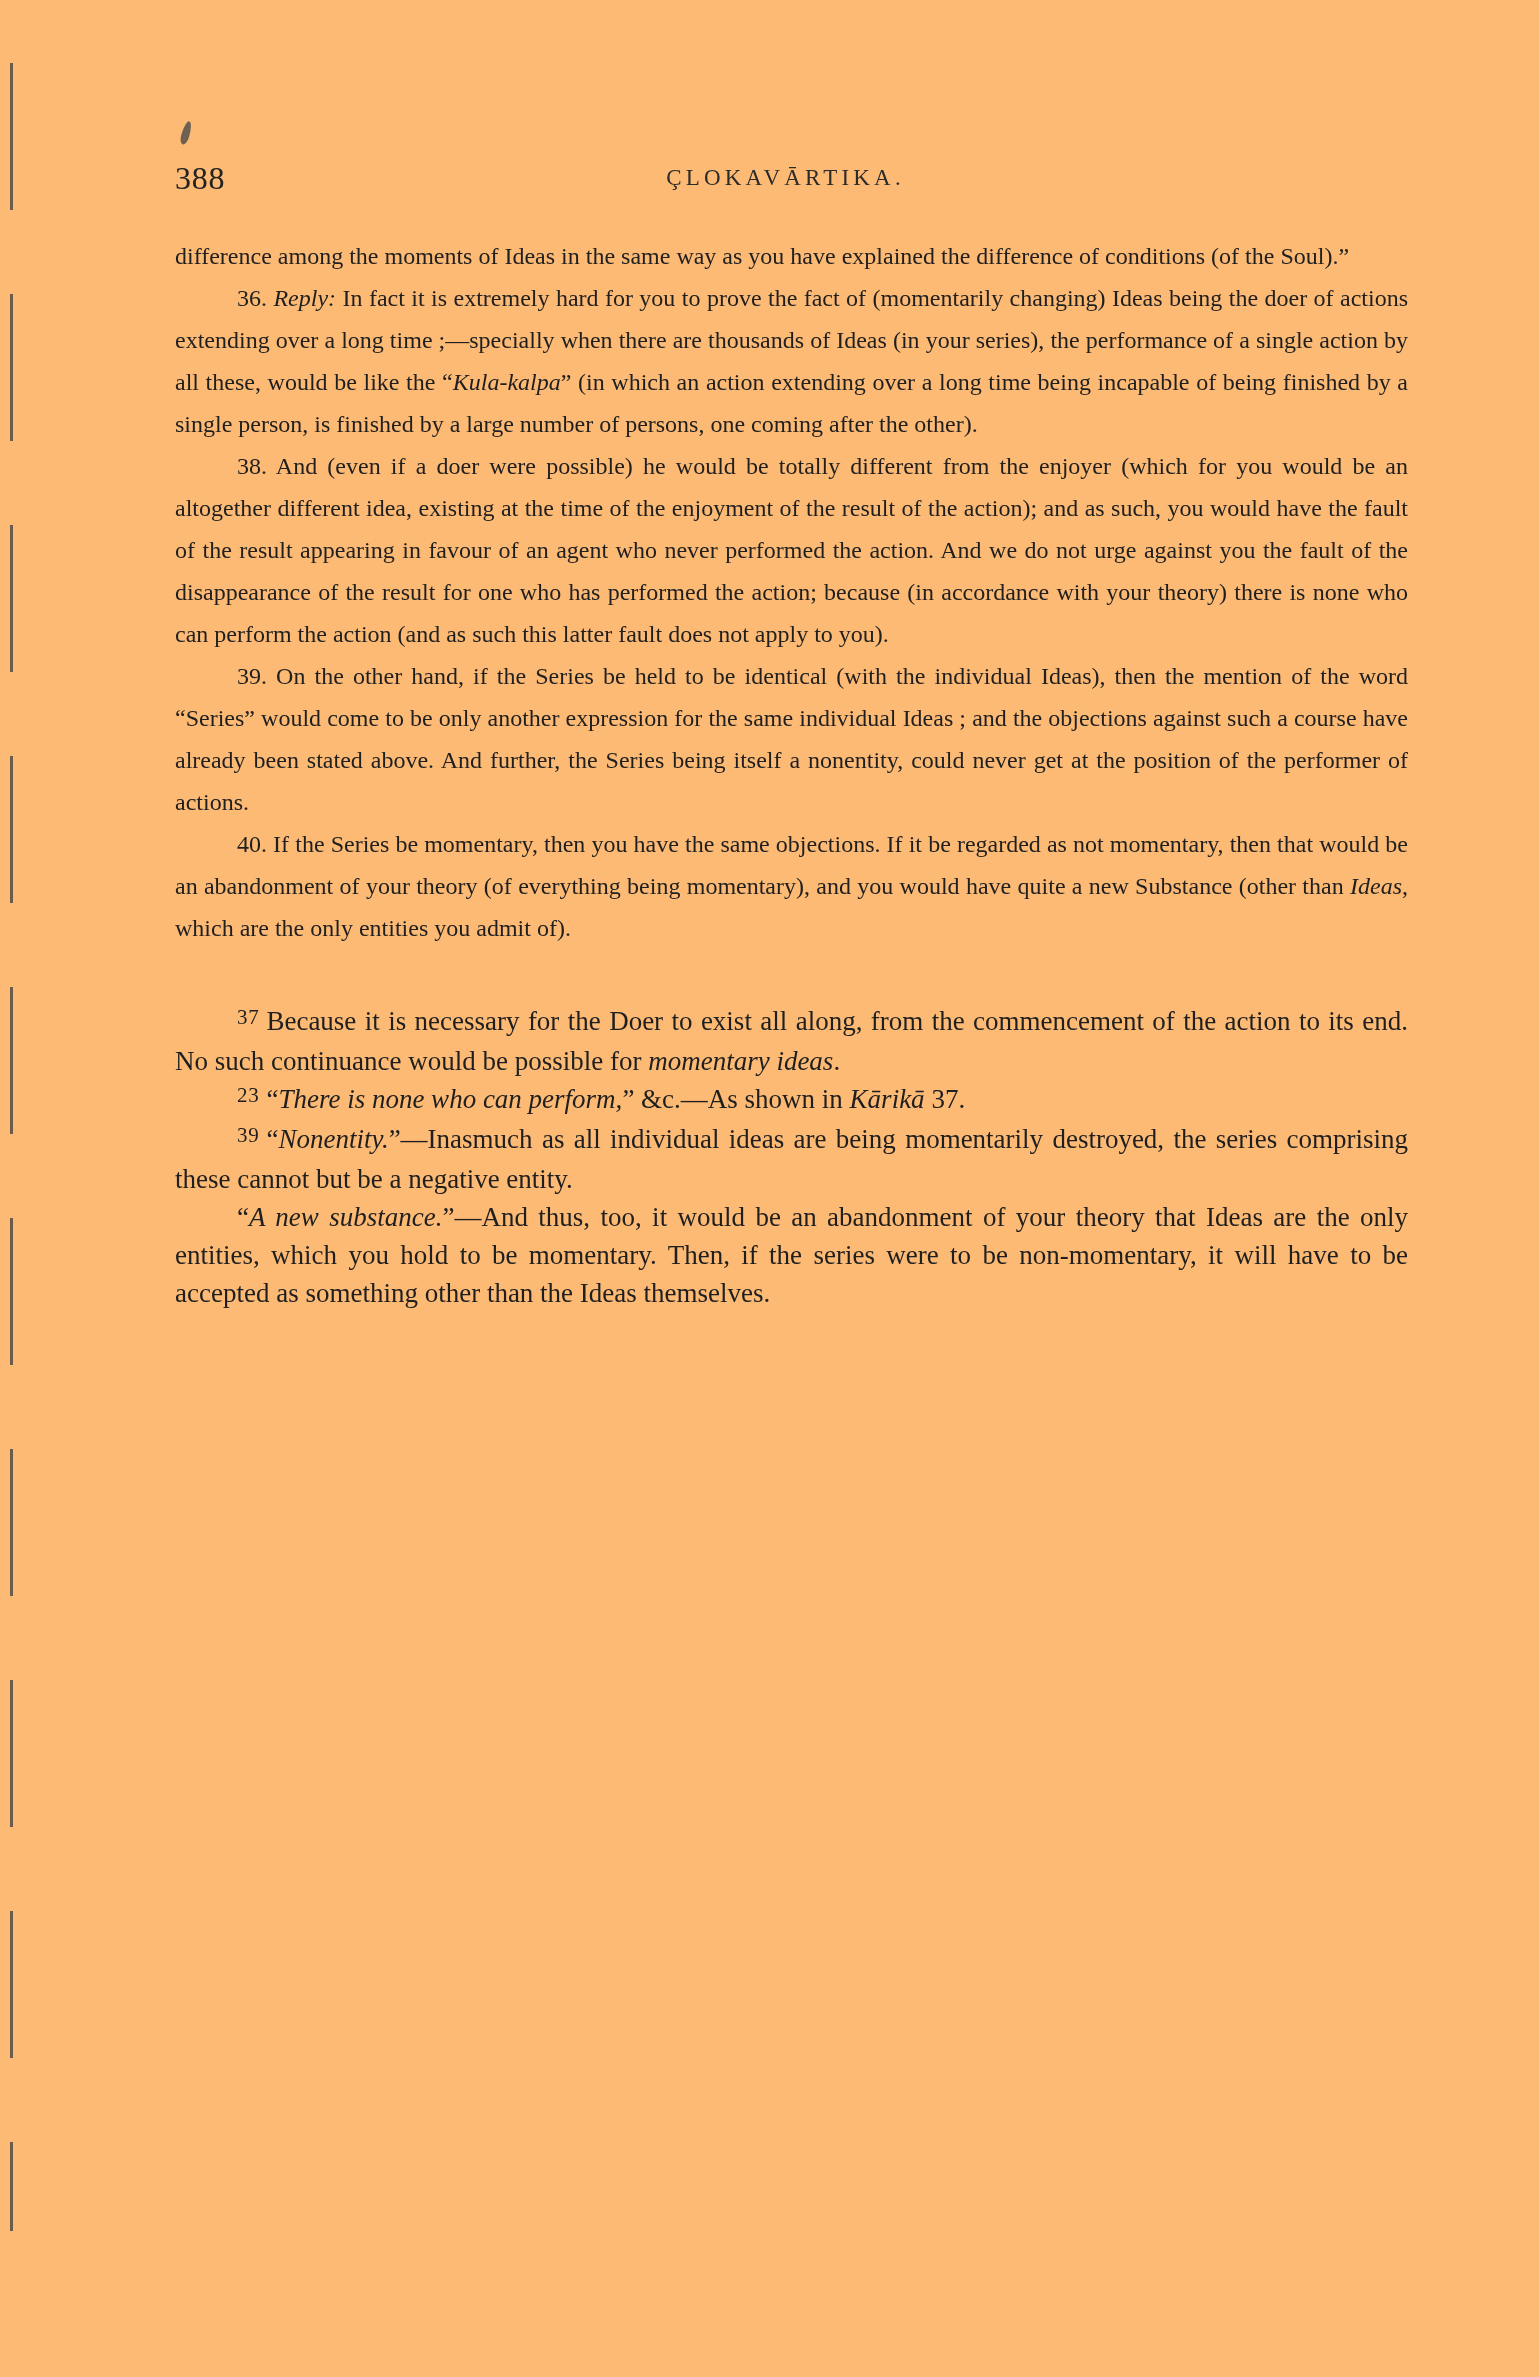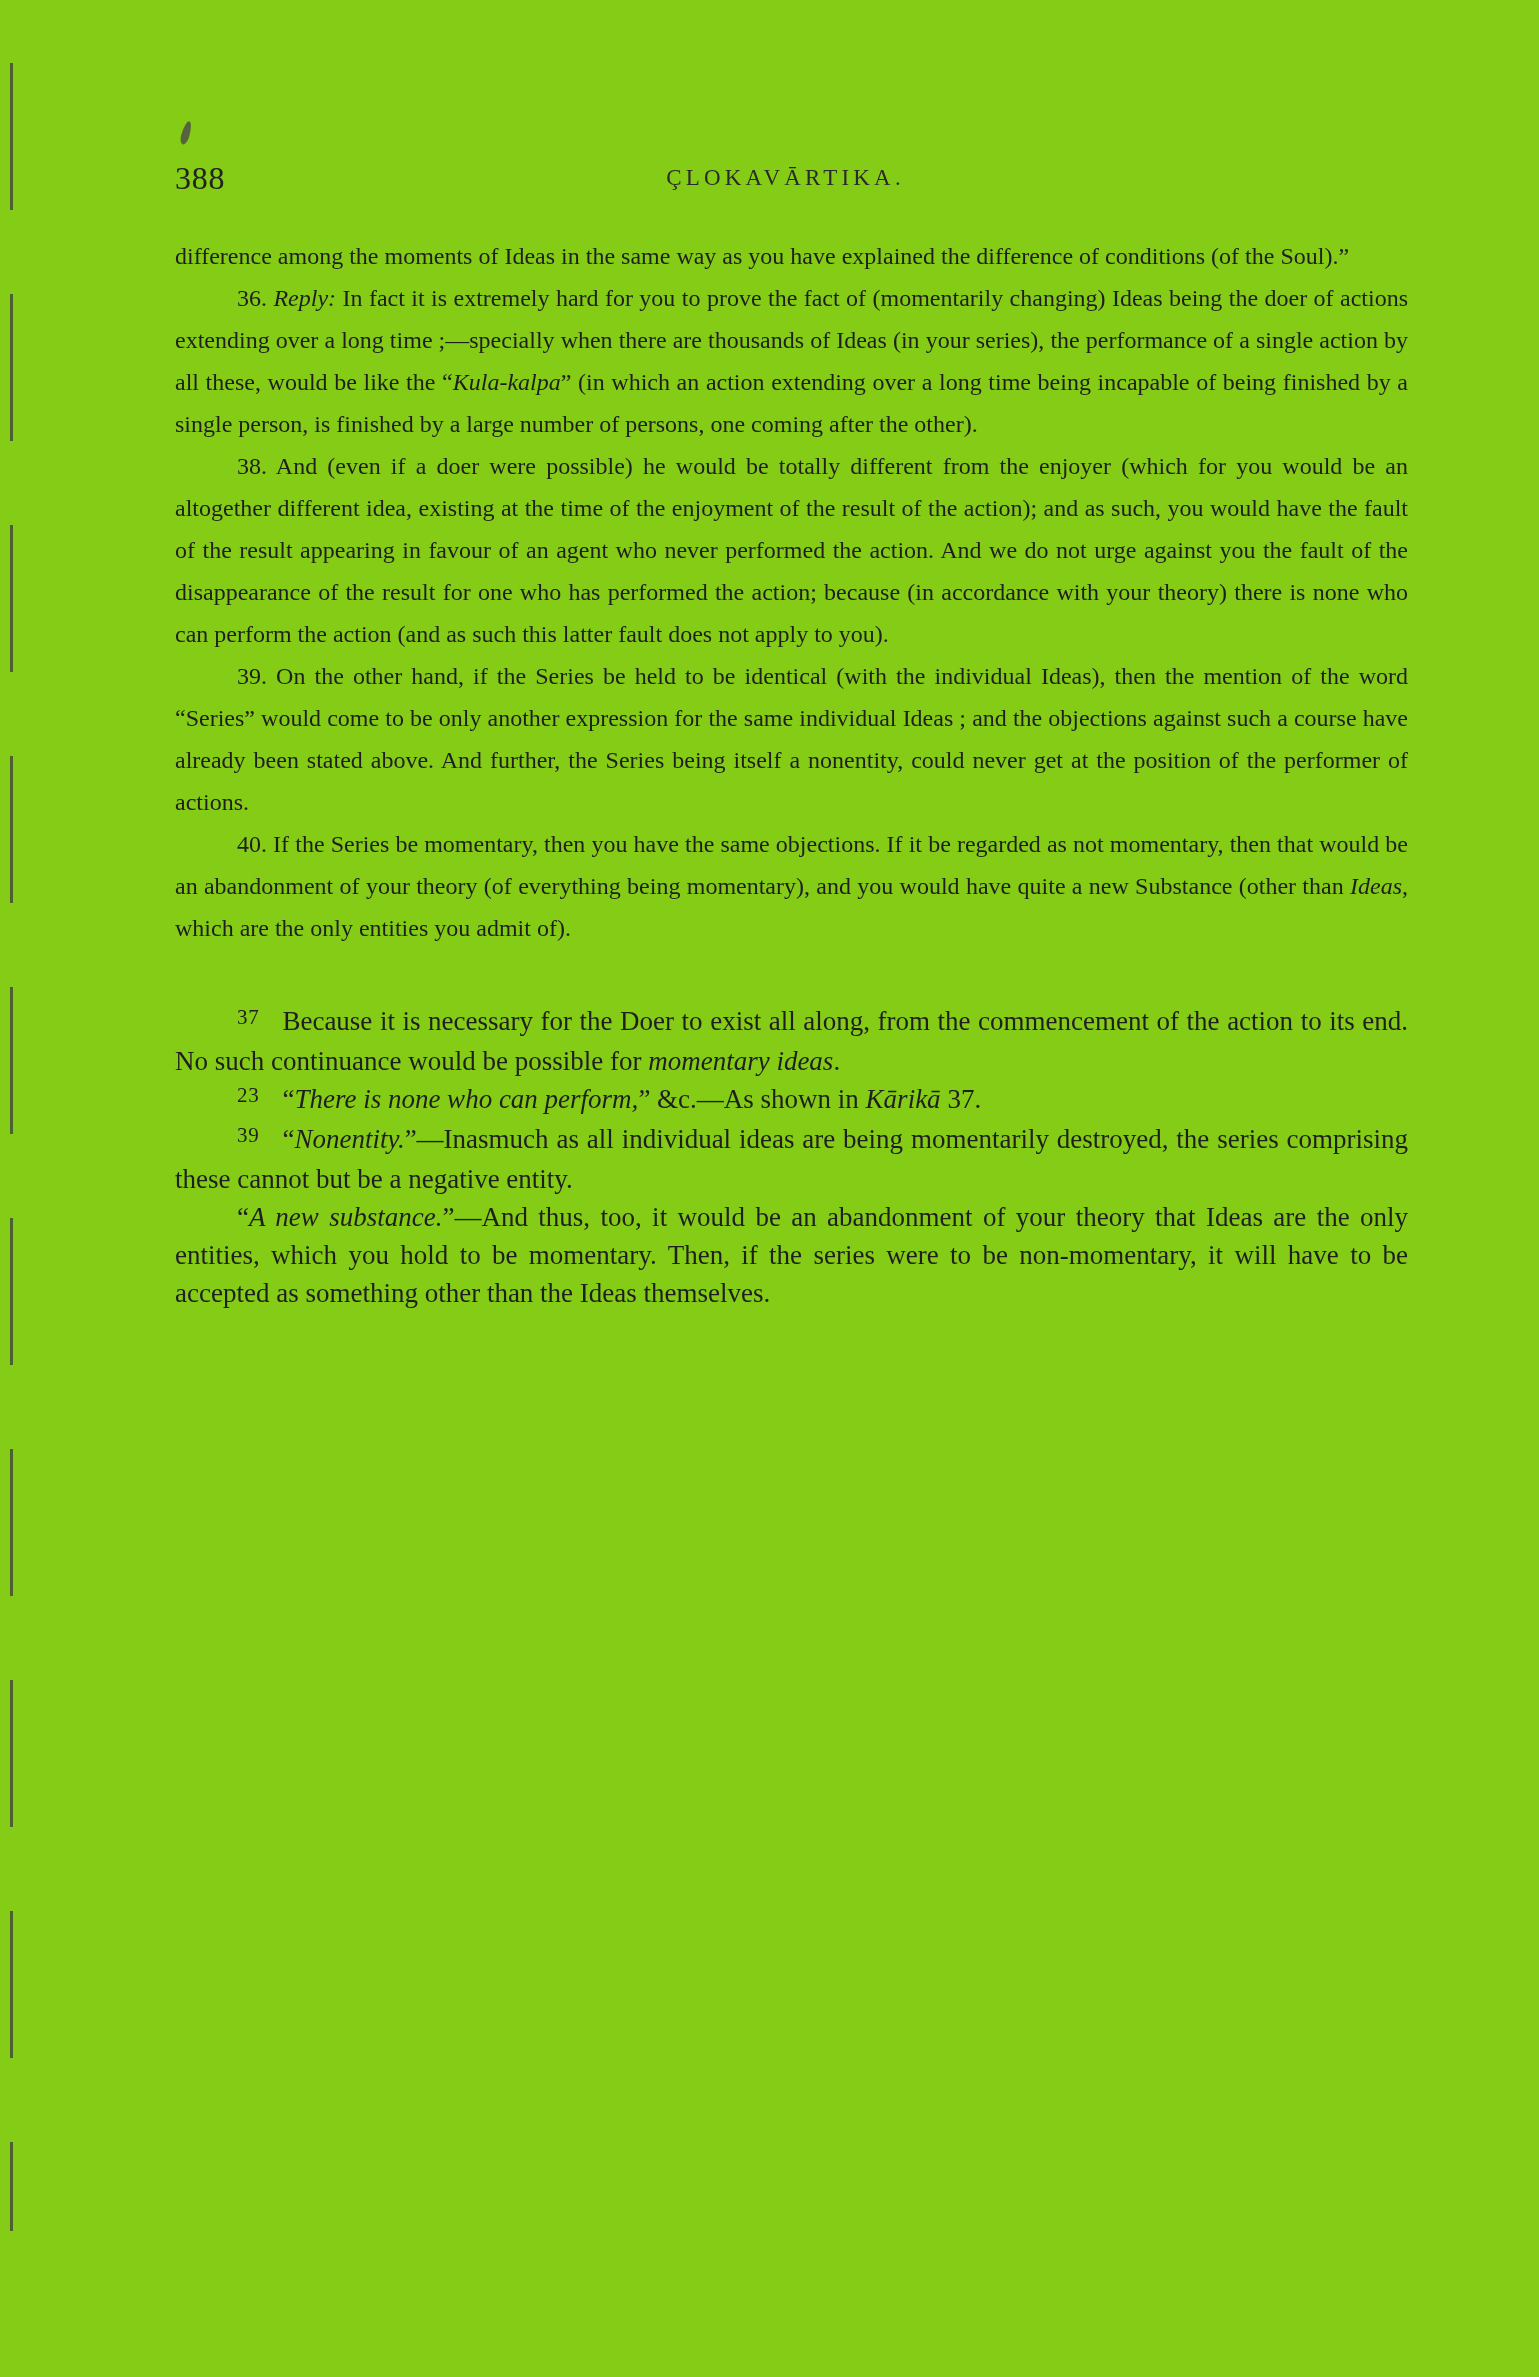--- a/index.html
+++ b/index.html
@@ -1,20 +1,20 @@
 <!DOCTYPE html>
 <html style="font-size:11.2px"><head>
 <meta charset="utf-8">
 <style>
   html, body { margin: 0; padding: 0; background: #e9e8e4; }
   .page {
     position: relative;
     width: 1540px;
     height: 2377px;
-    background: #84cc16;
+    background: #fdba74;
     font-family: "Liberation Serif", "DejaVu Serif", serif;
     color: #1f1f1f;
     overflow: hidden;
     box-sizing: border-box;
   }
   
   .binding-artifact {
     position: absolute;
     left: 9.8px; top: 63px;
     width: 2.8px; height: 2168px;
@@ -51,21 +51,21 @@
   .indent { text-indent: 62px; }
   .footnotes {
     margin-top: 53px;
     font-size: 27px; line-height: 38px; text-align: justify;
   }
   .footnotes p { margin: 0; }
   .fn-marker {
     font-size: 21px;
     position: relative; top: -6.3px;
     letter-spacing: 0.7px;
-    margin-right: 23px;
+    margin-right: 7px;
   }
   i { font-style: italic; font-family: Liberation Serif, serif; }
 </style>
 </head>
 <body>
 
 <div class="page">
   <div class="binding-artifact"></div>
   <div class="content">
     <header class="page-header">

